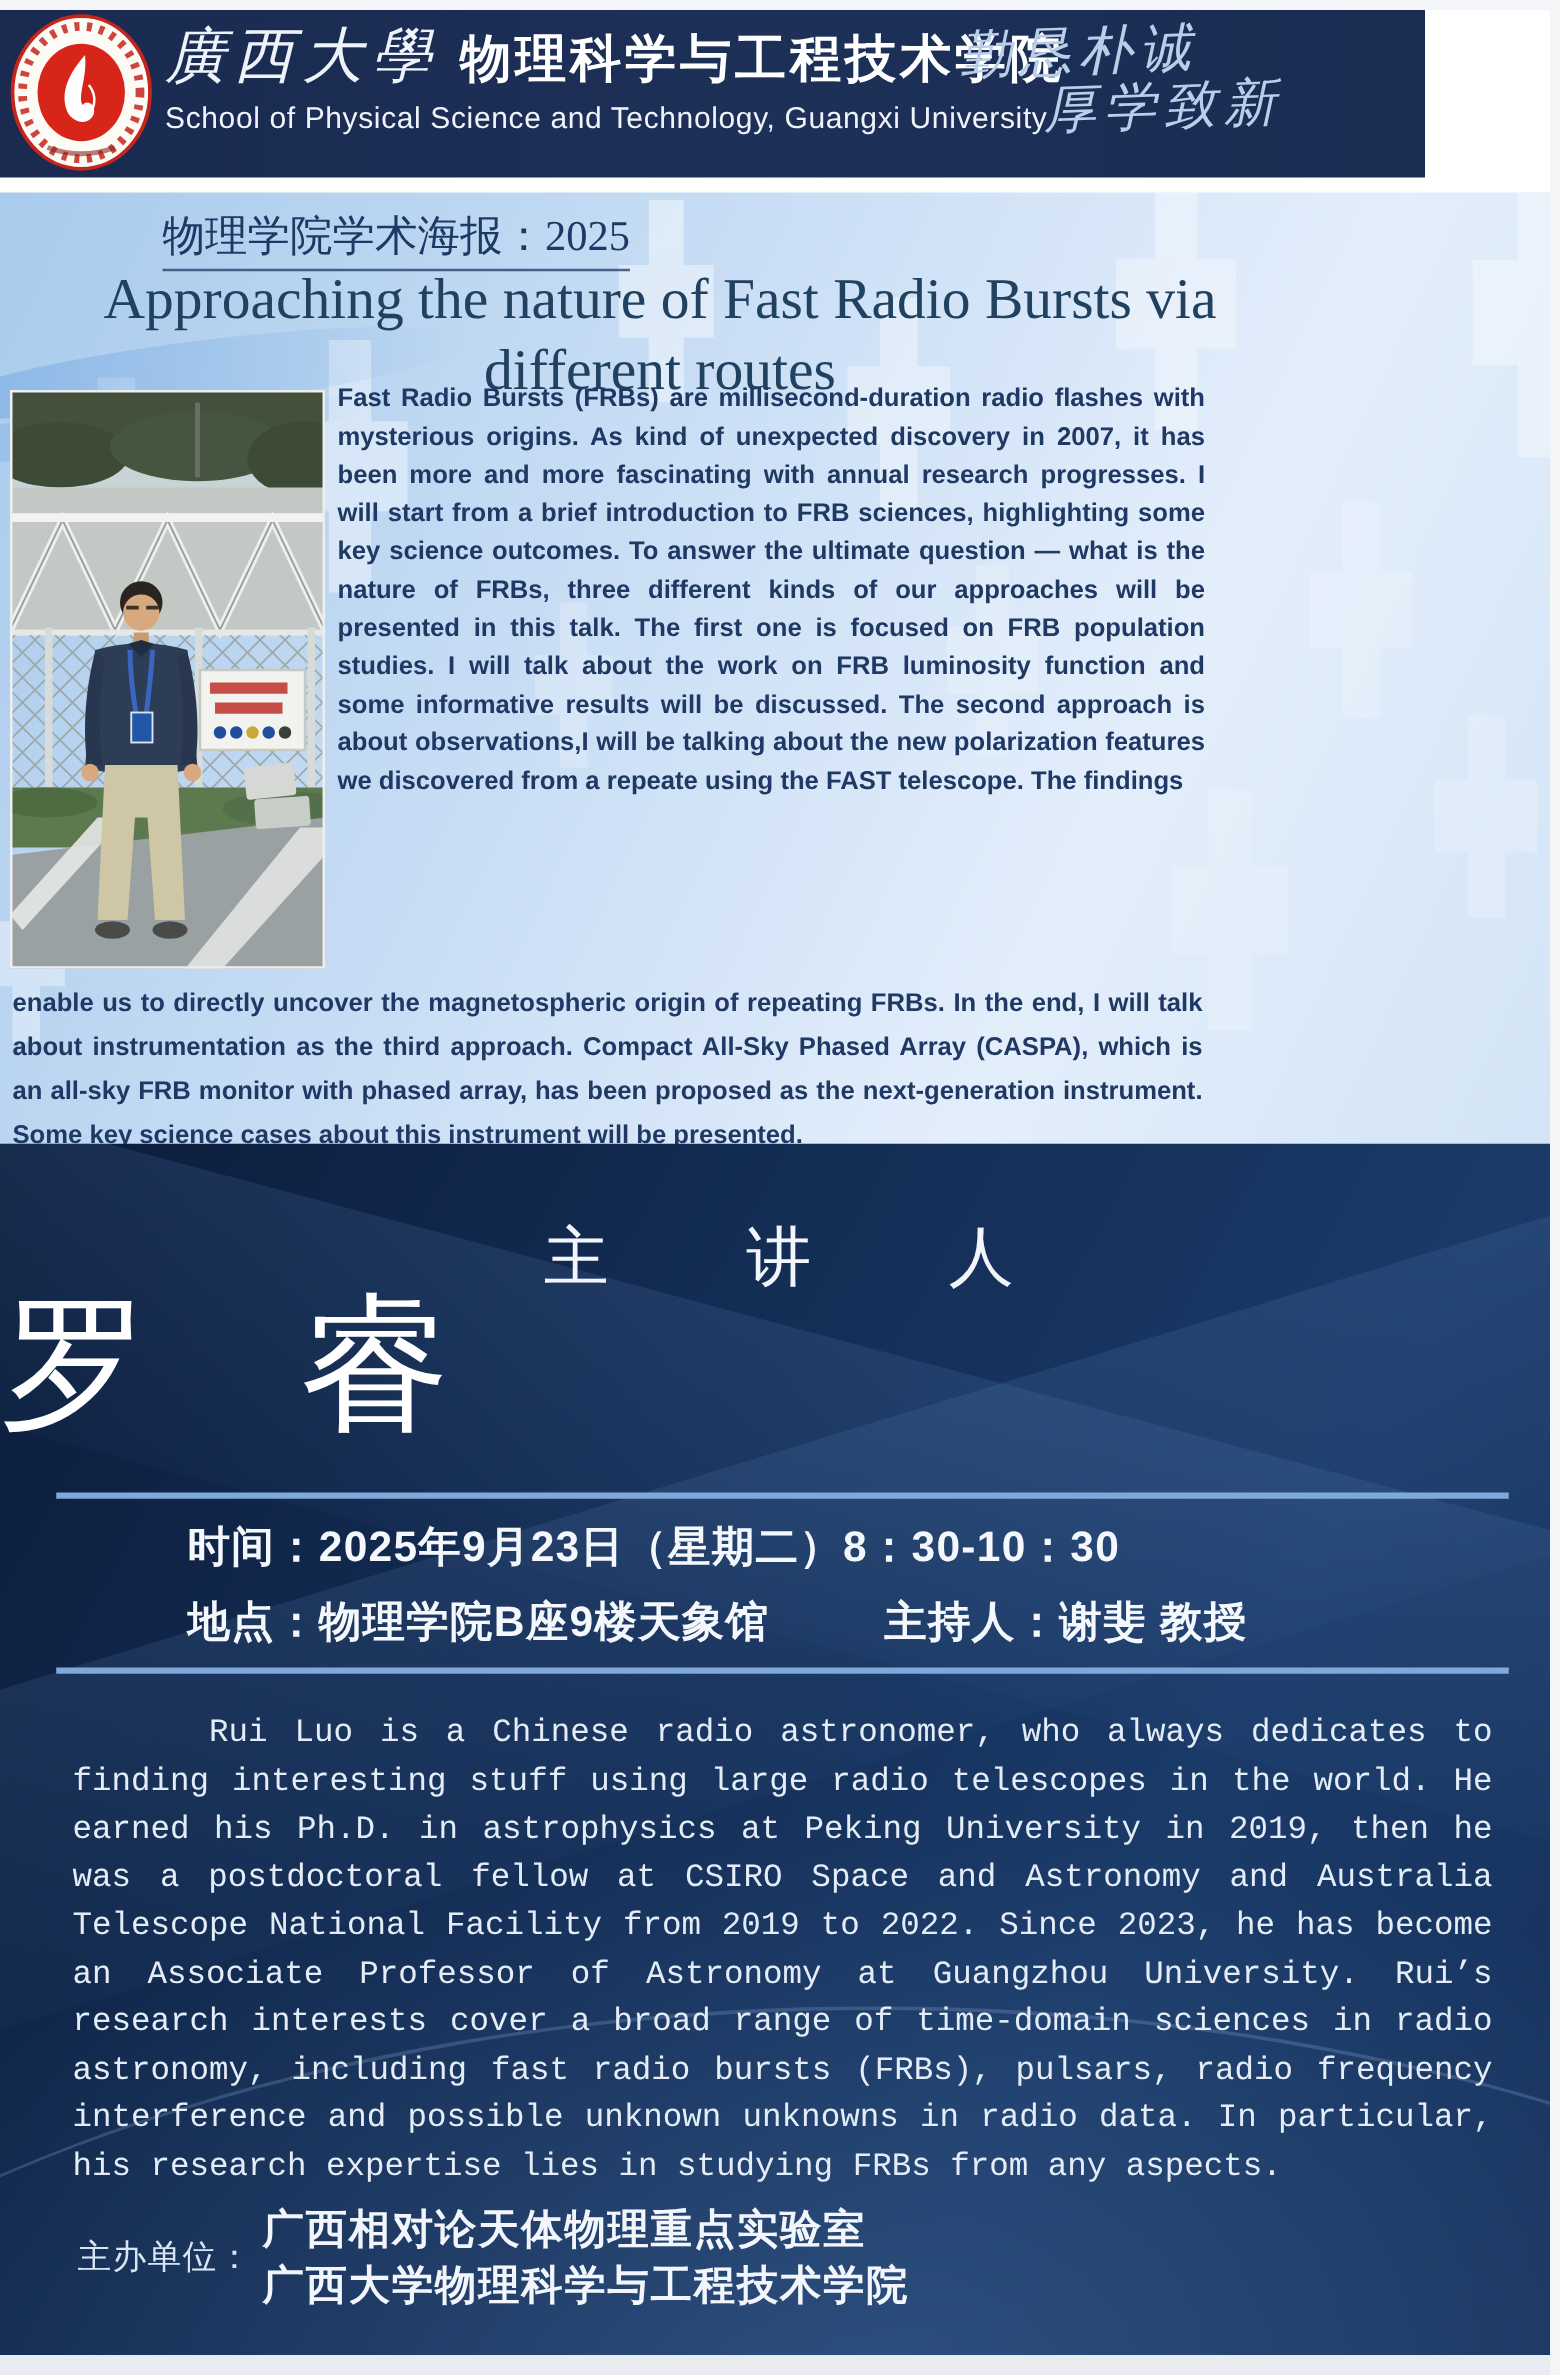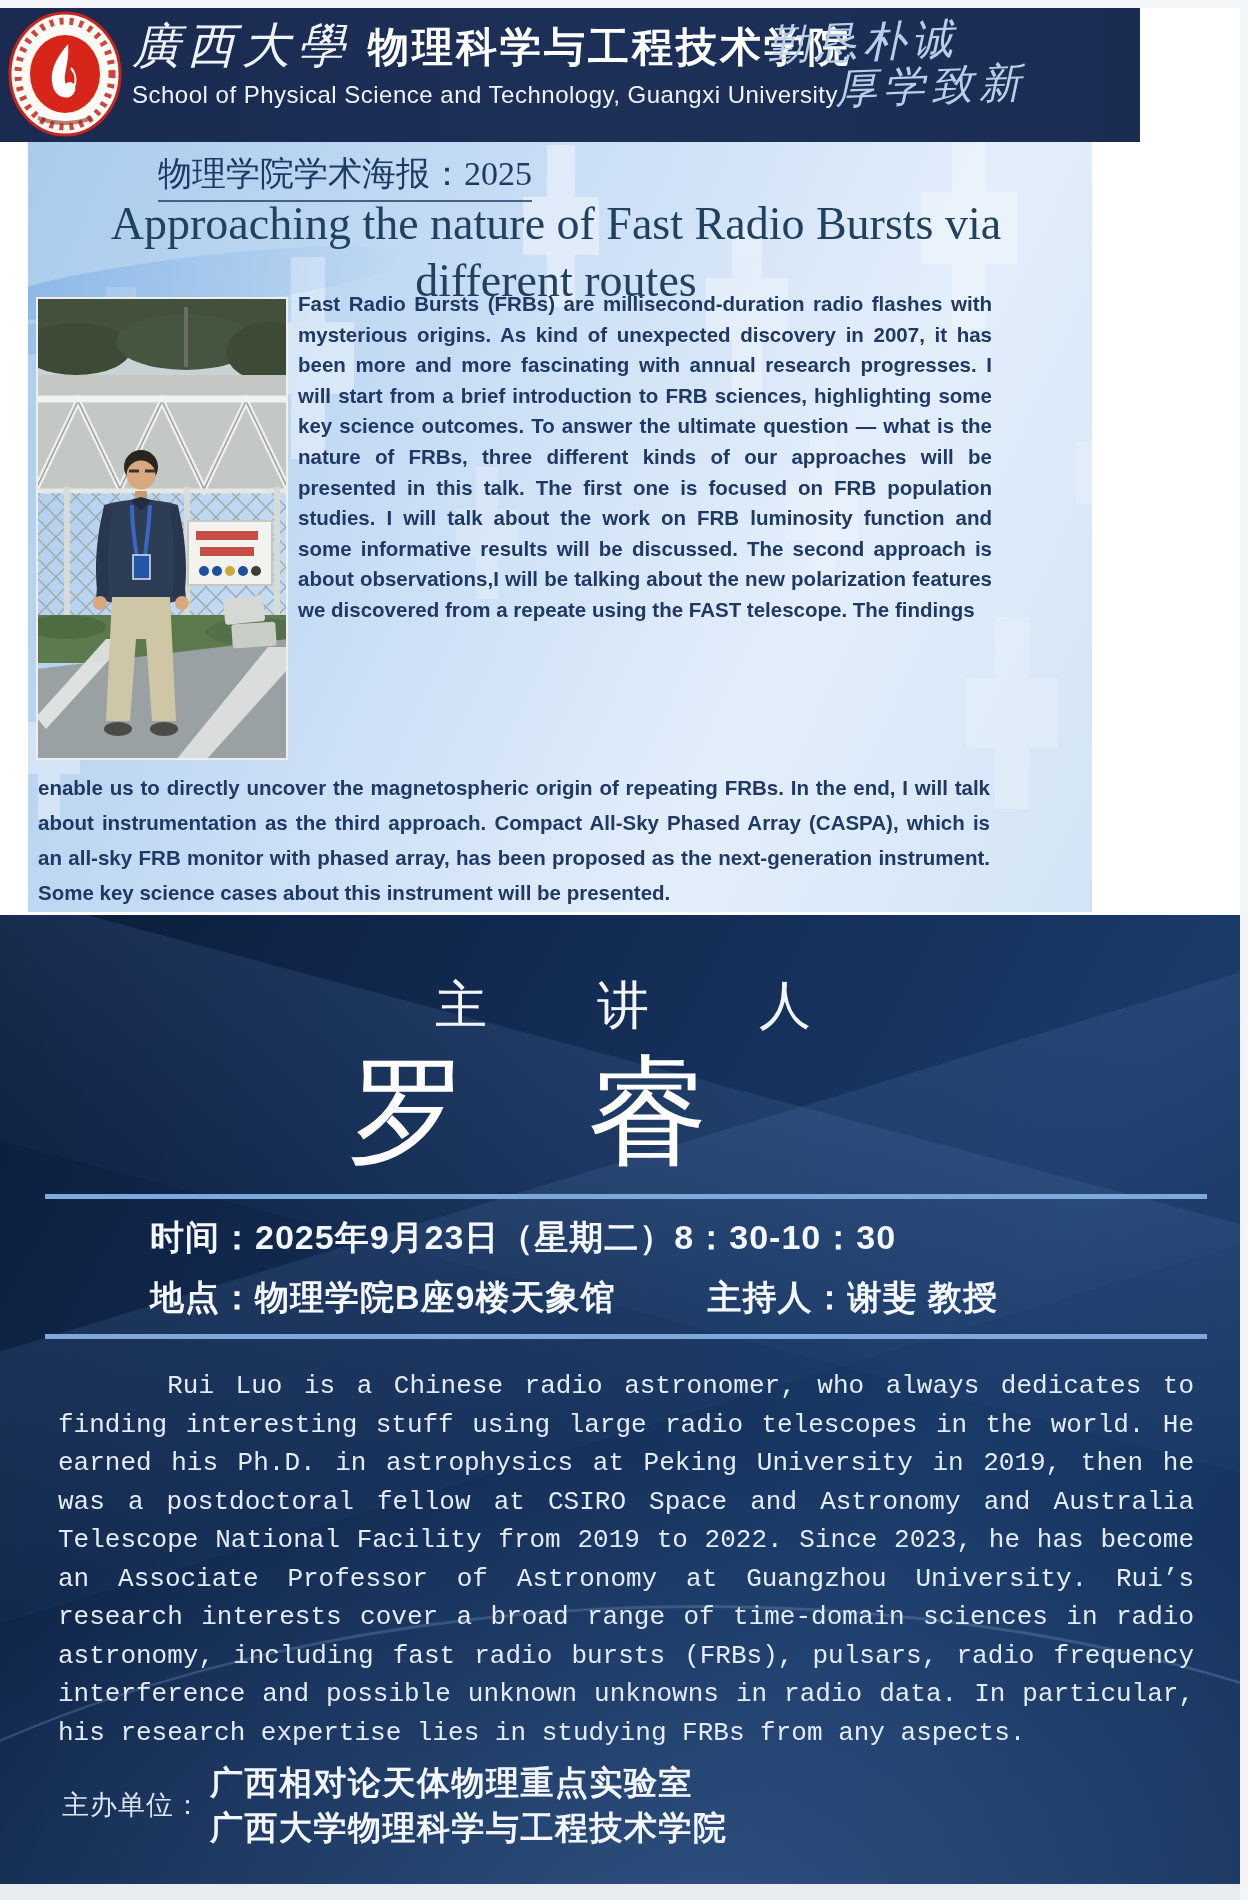--- a/index.html
+++ b/index.html
@@ -21,22 +21,22 @@
           color:#eef2f9;letter-spacing:7px;line-height:56px;}
   .school-cn{font-family:"Liberation Sans",sans-serif;font-weight:bold;font-size:41px;
           color:#ffffff;letter-spacing:3px;line-height:54px;}
   .uni-en{margin-top:7px;font-size:24px;color:#f0f4fa;letter-spacing:0.5px;}
   .motto{position:absolute;left:768px;top:8px;width:260px;transform:rotate(-2deg);
          font-family:"Liberation Serif",serif;font-style:italic;color:#b9cfe9;}
   .motto-1{display:block;font-size:42px;letter-spacing:6px;line-height:50px;}
   .motto-2{display:block;font-size:42px;letter-spacing:6px;line-height:50px;margin-left:66px;margin-top:-4px;}
 
   
-  .light{position:absolute;top:139px;left:0;width:1064px;height:773px;overflow:hidden;
-         background:linear-gradient(115deg,#a9cbec 0%,#c6dcf4 35%,#e3eefb 70%,#d2e4f6 100%);margin-left:28px;}
+  .light{position:absolute;top:154px;left:0;width:1248px;height:773px;overflow:hidden;
+         background:linear-gradient(115deg,#a9cbec 0%,#c6dcf4 35%,#e3eefb 70%,#d2e4f6 100%);}
   .plus{position:absolute;}
   .plus::before{content:"";position:absolute;left:32%;top:0;width:36%;height:100%;background:#f2f7fd;}
   .plus::after{content:"";position:absolute;top:32%;left:0;width:100%;height:36%;background:#f2f7fd;}
   .streak{position:absolute;border-radius:50%;
           background:linear-gradient(90deg,rgba(110,165,225,.55),rgba(190,215,245,0));}
   .series{position:absolute;left:130px;top:12px;font-family:"Liberation Serif",serif;
           font-size:34px;color:#1d3a66;padding-bottom:3px;border-bottom:2px solid rgba(29,58,102,.75);}
   .title{position:absolute;left:0;top:56px;width:1040px;margin:0;text-align:center;
          font-family:"Liberation Serif",serif;font-weight:400;font-size:46px;line-height:57px;color:#20415f;}
   .title span{display:block;padding-left:16px;}
@@ -51,21 +51,21 @@
         background:linear-gradient(118deg,#0b1c3a 0%,#122a50 30%,#1a3a68 68%,#15315a 100%);padding-left:39px;}
   .rb{position:absolute;background:linear-gradient(180deg,rgba(95,135,190,.16),rgba(95,135,190,.04));}
   .rb-a{width:1700px;height:260px;left:-220px;top:250px;transform:rotate(-17deg);}
   .rb-b{width:1700px;height:240px;left:-220px;top:150px;transform:rotate(15deg);}
   .cv1{position:absolute;left:-260px;bottom:-520px;width:1900px;height:980px;border-radius:50%;
        background:radial-gradient(ellipse at center,rgba(125,165,215,.20),rgba(125,165,215,0) 68%);}
   .arc{position:absolute;width:2300px;height:1300px;border-radius:50%;left:-450px;top:690px;
        border-top:3px solid rgba(165,195,235,.22);}
   .spk-label{position:absolute;top:56px;left:0;width:1248px;text-align:center;
              font-family:"Liberation Serif",serif;font-size:52px;color:#f2f6fc;letter-spacing:2px;}
-  .spk-name{position:absolute;top:122px;left:0;width:1056px;text-align:center;
+  .spk-name{position:absolute;top:102px;left:0;width:1056px;
             font-family:"Liberation Serif",serif;font-size:120px;line-height:150px;color:#ffffff;}
   .hr{position:absolute;left:45px;width:1162px;height:5px;background:#7fa9da;}
   .hr1{top:279px;} .hr2{top:419px;}
   .info{position:absolute;left:150px;font-size:34px;font-weight:bold;color:#f4f7fc;letter-spacing:1px;}
   .info-time{top:300px;} .info-venue{top:360px;}
   .host-label{margin-left:92px;}
   .bio{position:absolute;left:58px;top:452px;width:1136px;margin:0;text-align:justify;text-indent:7ch;
        font-family:"Liberation Mono","DejaVu Sans Mono",monospace;font-size:26px;line-height:38.5px;color:#e4ecf7;}
   .organizer{position:absolute;left:62px;top:845px;display:flex;align-items:center;gap:8px;}
   .org-label{font-size:27px;color:#dbe5f2;letter-spacing:1px;}

